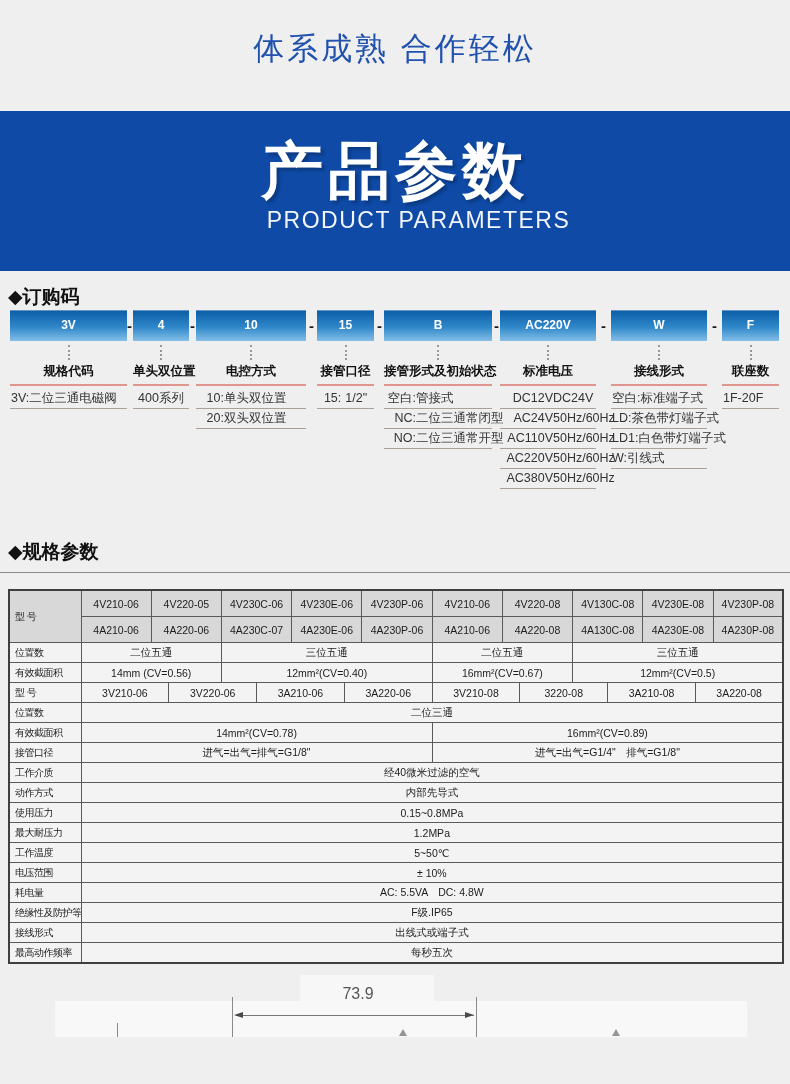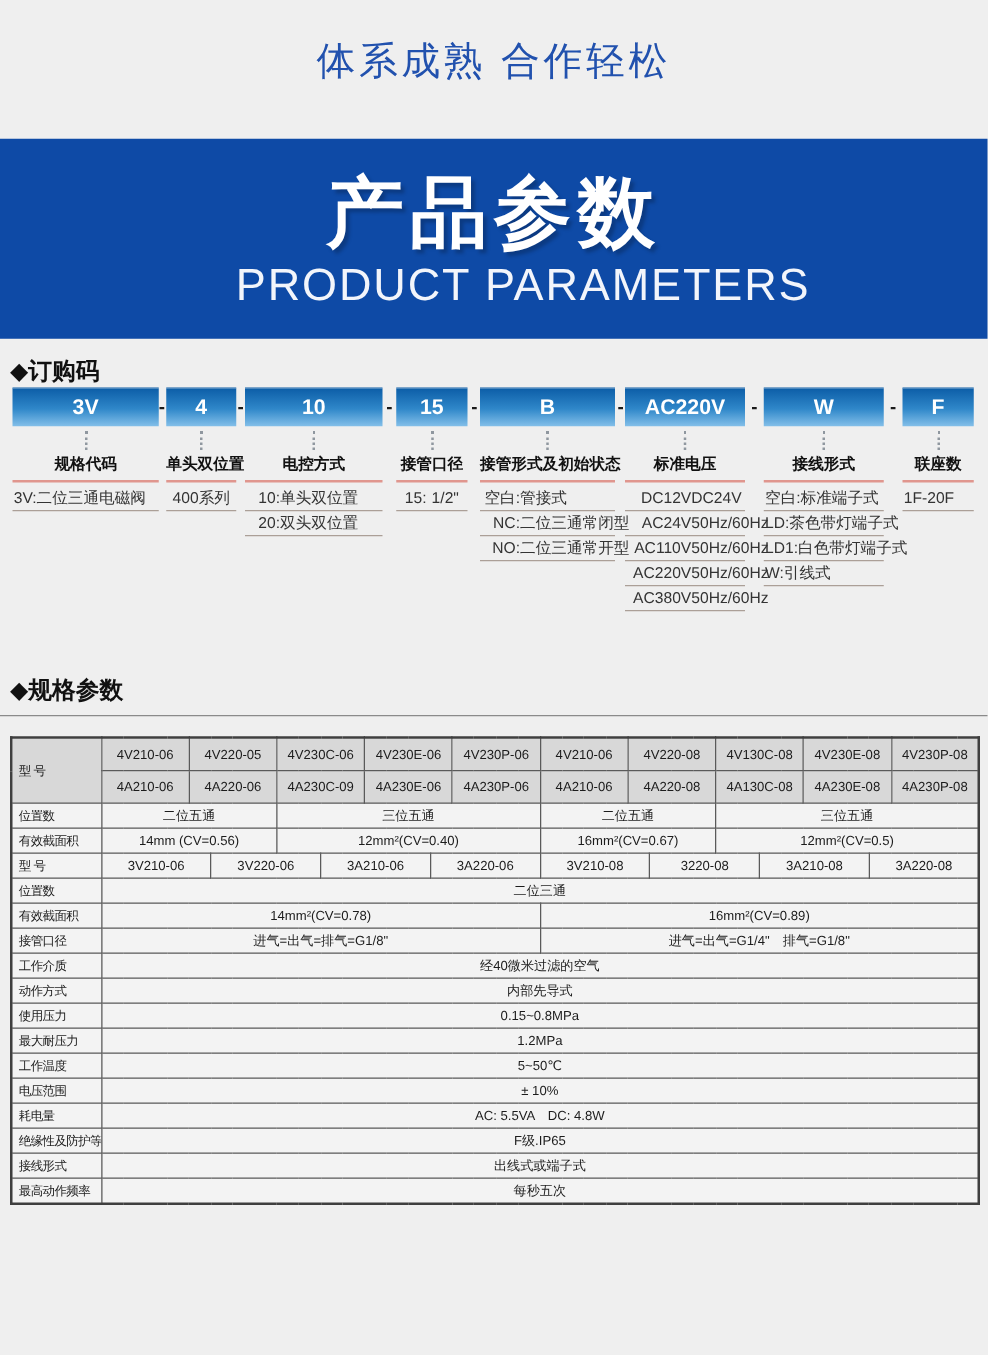--- a/index.html
+++ b/index.html
@@ -19,39 +19,39 @@
   }
 
   
   .banner{height:160px;background:#0e4aa6;text-align:center;overflow:hidden;}
   .banner-title{
     margin-top:26px;color:#ffffff;font-size:62px;font-weight:bold;
     letter-spacing:5px;line-height:1.1;
     text-shadow:3px 3px 3px rgba(0,0,0,0.22);
   }
   .banner-subtitle{
-    margin-top:2px;color:#f2f5fb;font-size:36px;font-weight:normal;
+    margin-top:2px;color:#f2f5fb;font-size:23px;font-weight:normal;
     letter-spacing:1.5px;
     margin-left:47px;
   }
 
   
   .section-heading{
     font-size:19px;font-weight:bold;color:#111;
     padding-left:8px;
   }
 
   
   .order-section{position:relative;height:252px;}
   .order-section .section-heading{padding-top:13px;}
   .oc-row{position:absolute;left:0;top:0;width:790px;height:252px;}
   .oc-col{position:absolute;top:39px;}
   .oc-box{
     height:31px;line-height:31px;text-align:center;
-    color:#fff;font-size:17px;font-weight:bold;
+    color:#fff;font-size:12px;font-weight:bold;
     background:linear-gradient(180deg,#0b5ca6 0%,#2f87c9 55%,#83bfe9 100%);
     box-shadow:inset 0 1px 0 rgba(255,255,255,.35);
   }
   .oc-dash{
     position:absolute;top:39px;height:31px;line-height:31px;
     font-size:15px;font-weight:bold;color:#1a1a1a;
   }
   .oc-connector{
     width:0;height:15px;margin:4px auto 0 auto;
     border-left:2px dotted #8f979f;
@@ -292,21 +292,21 @@
             <td class="hdr" colspan="4">4V230P-06</td>
             <td class="hdr" colspan="4">4V210-06</td>
             <td class="hdr" colspan="4">4V220-08</td>
             <td class="hdr" colspan="4">4V130C-08</td>
             <td class="hdr" colspan="4">4V230E-08</td>
             <td class="hdr" colspan="4">4V230P-08</td>
           </tr>
           <tr>
             <td class="hdr" colspan="4">4A210-06</td>
             <td class="hdr" colspan="4">4A220-06</td>
-            <td class="hdr" colspan="4">4A230C-09</td>
+            <td class="hdr" colspan="4">4A230C-07</td>
             <td class="hdr" colspan="4">4A230E-06</td>
             <td class="hdr" colspan="4">4A230P-06</td>
             <td class="hdr" colspan="4">4A210-06</td>
             <td class="hdr" colspan="4">4A220-08</td>
             <td class="hdr" colspan="4">4A130C-08</td>
             <td class="hdr" colspan="4">4A230E-08</td>
             <td class="hdr" colspan="4">4A230P-08</td>
           </tr>
           <tr>
             <td class="label-cell">位置数</td>
@@ -384,14 +384,27 @@
             <td colspan="40">出线式或端子式</td>
           </tr>
           <tr>
             <td class="label-cell">最高动作频率</td>
             <td colspan="40">每秒五次</td>
           </tr>
         </tbody>
       </table>
   </div>
 
+  <div class="drawing">
+    <div class="dw-tab"></div>
+    <div class="dw-panel"></div>
+    <div class="dim-label">73.9</div>
+    <div class="ext-line ext-left"></div>
+    <div class="ext-line ext-right"></div>
+    <div class="dim-line"></div>
+    <div class="dim-arrow-left"></div>
+    <div class="dim-arrow-right"></div>
+    <div class="ext-line tick-small"></div>
+    <div class="up-mark m1"></div>
+    <div class="up-mark m2"></div>
+  </div>
 
 </div>
 
 </body></html>

